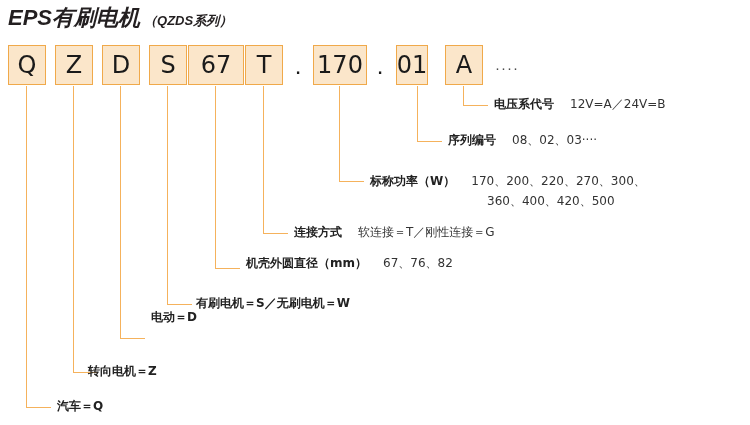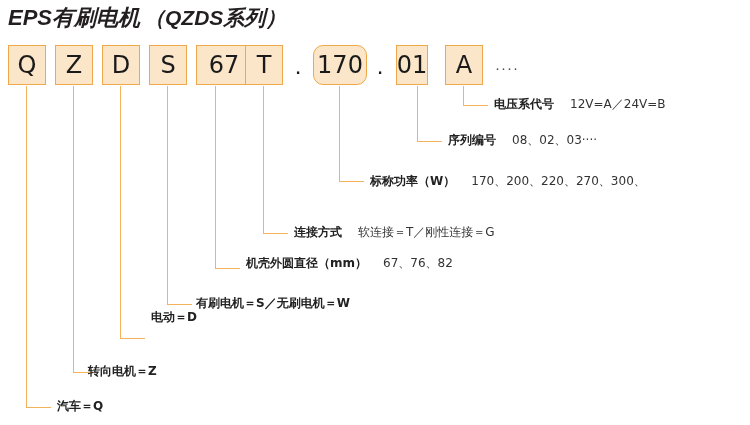--- a/index.html
+++ b/index.html
@@ -24,21 +24,21 @@
     white-space: nowrap;
     font-style: italic;
     font-weight: bold;
     color: #231f20;
   }
   .title-main {
     font-size: 22px;
     letter-spacing: 0px;
   }
   .title-sub {
-    font-size: 21px;
+    font-size: 13px;
     margin-left: 4px;
   }
 
   
   .code-row {
     position: absolute;
     left: 0;
     top: 45px;
     height: 42px;
   }
@@ -111,26 +111,26 @@
 <div class="title">
   <span class="title-main">EPS有刷电机</span><span class="title-sub">（QZDS系列）</span>
 </div>
 
 <div class="code-row">
 
   <div class="code-box" style="left:8px;   width:38px;">Q</div>
   <div class="code-box" style="left:55px;  width:38px;">Z</div>
   <div class="code-box" style="left:102px; width:38px;">D</div>
   <div class="code-box" style="left:149px; width:38px;">S</div>
-  <div class="code-box" style="left:196px; width:56px;">67</div>
+  <div class="code-box" style="left:188px; width:56px;">67</div>
   <div class="code-box" style="left:245px; width:38px;">T</div>
 
   <div class="code-dot" style="left:289px; width:18px;">.</div>
 
-  <div class="code-box" style="left:313px; width:54px;border-radius:10px;">170</div>
+  <div class="code-box" style="left:313px; width:54px;">170</div>
 
   <div class="code-dot" style="left:371px; width:18px;">.</div>
 
   <div class="code-box" style="left:396px; width:32px;">01</div>
   <div class="code-box" style="left:445px; width:38px;">A</div>
 
   <div class="code-ellipsis" style="left:495px;">····</div>
 </div>
 
 <div class="lead-corner" style="left:463px; top:86px; width:24px; height:19px;"></div>
@@ -154,20 +154,23 @@
 <div class="anno" style="left:494px; top:95px;">
   <span class="term">电压系代号</span><span class="gap-md"></span><span class="vals">12V=A／24V=B</span>
 </div>
 
 <div class="anno" style="left:448px; top:131px;">
   <span class="term">序列编号</span><span class="gap-md"></span><span class="vals">08、02、03····</span>
 </div>
 
 <div class="anno anno-two-line" style="left:370px; top:171px;">
   <span class="term">标称功率（W）</span><span class="gap-md"></span><span class="vals">170、200、220、270、300、</span>
+  <div style="margin-left:117px;">
+    <span class="vals">360、400、420、500</span>
+  </div>
 </div>
 
 <div class="anno" style="left:294px; top:223px;">
   <span class="term">连接方式</span><span class="gap-md"></span><span class="vals">软连接＝T／刚性连接＝G</span>
 </div>
 
 <div class="anno" style="left:246px; top:254px;">
   <span class="term">机壳外圆直径（mm）</span><span class="gap-md"></span><span class="vals">67、76、82</span>
 </div>
 

